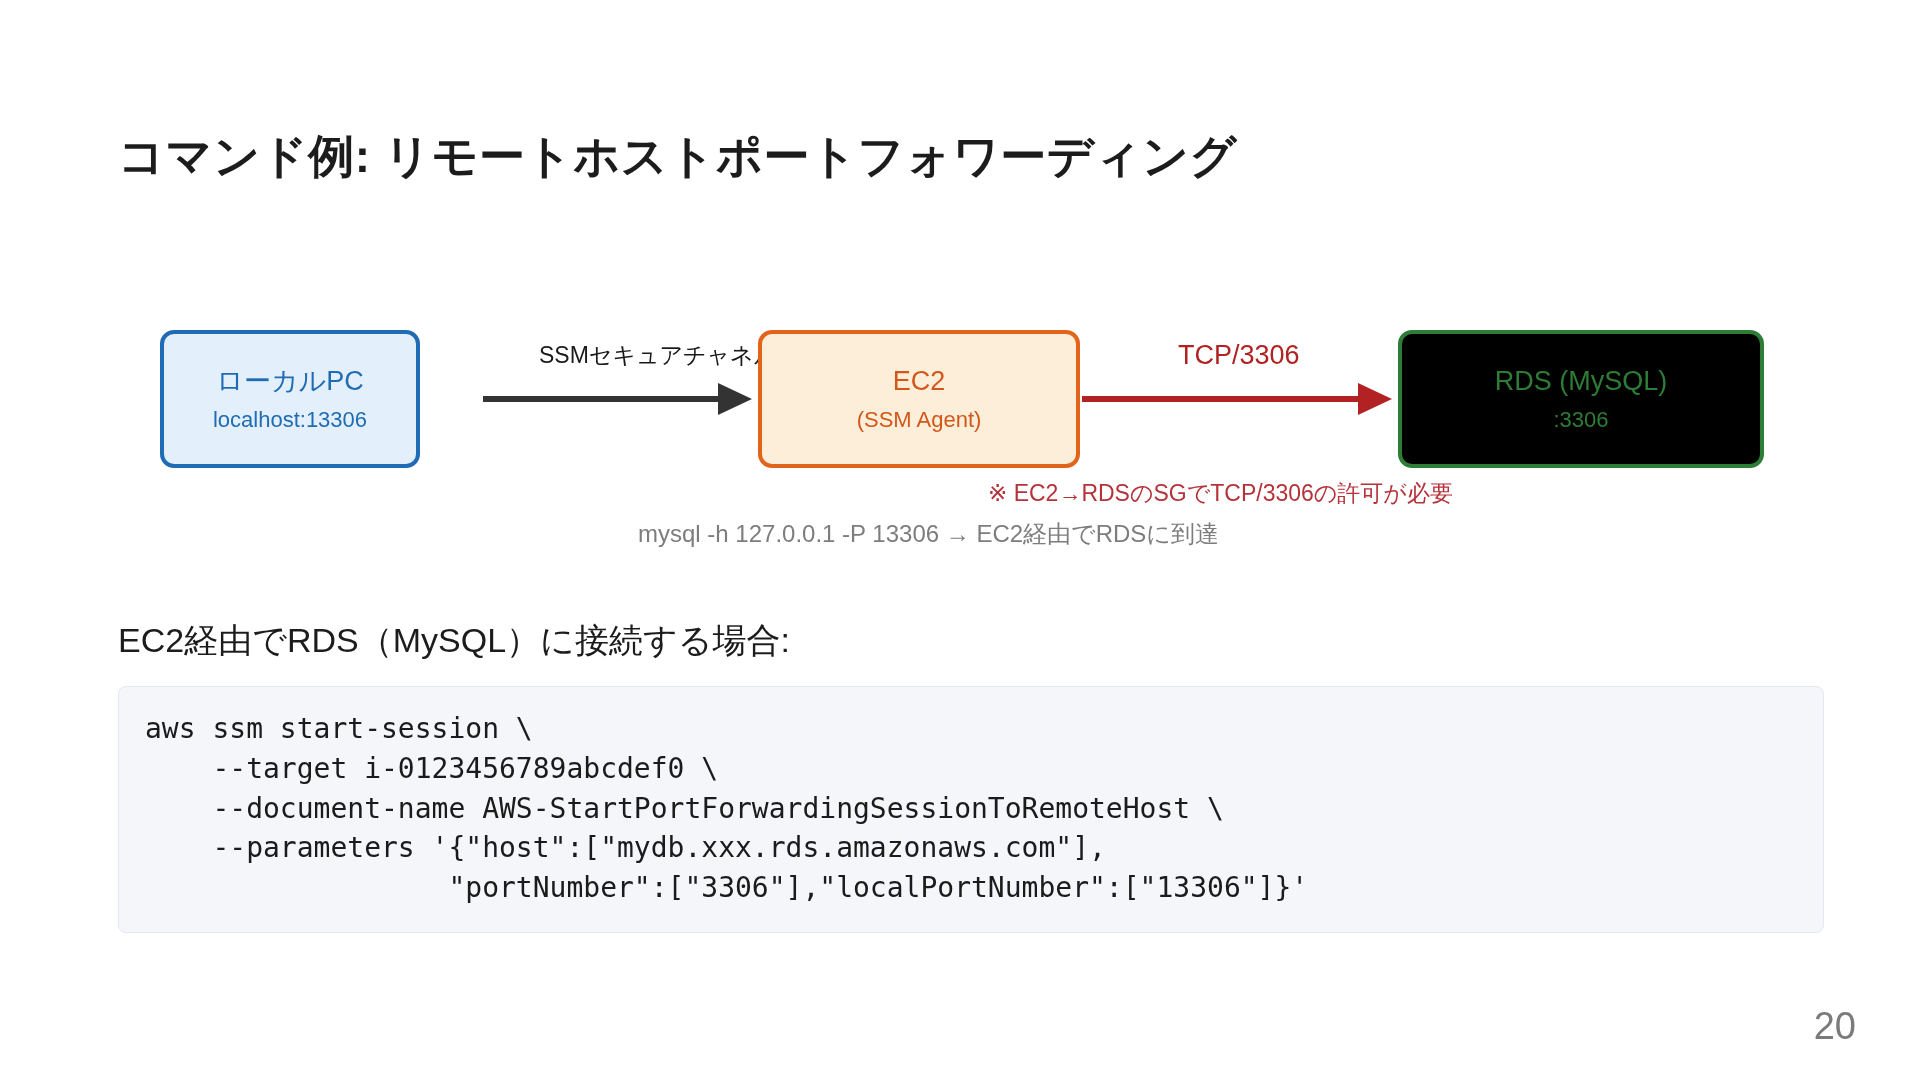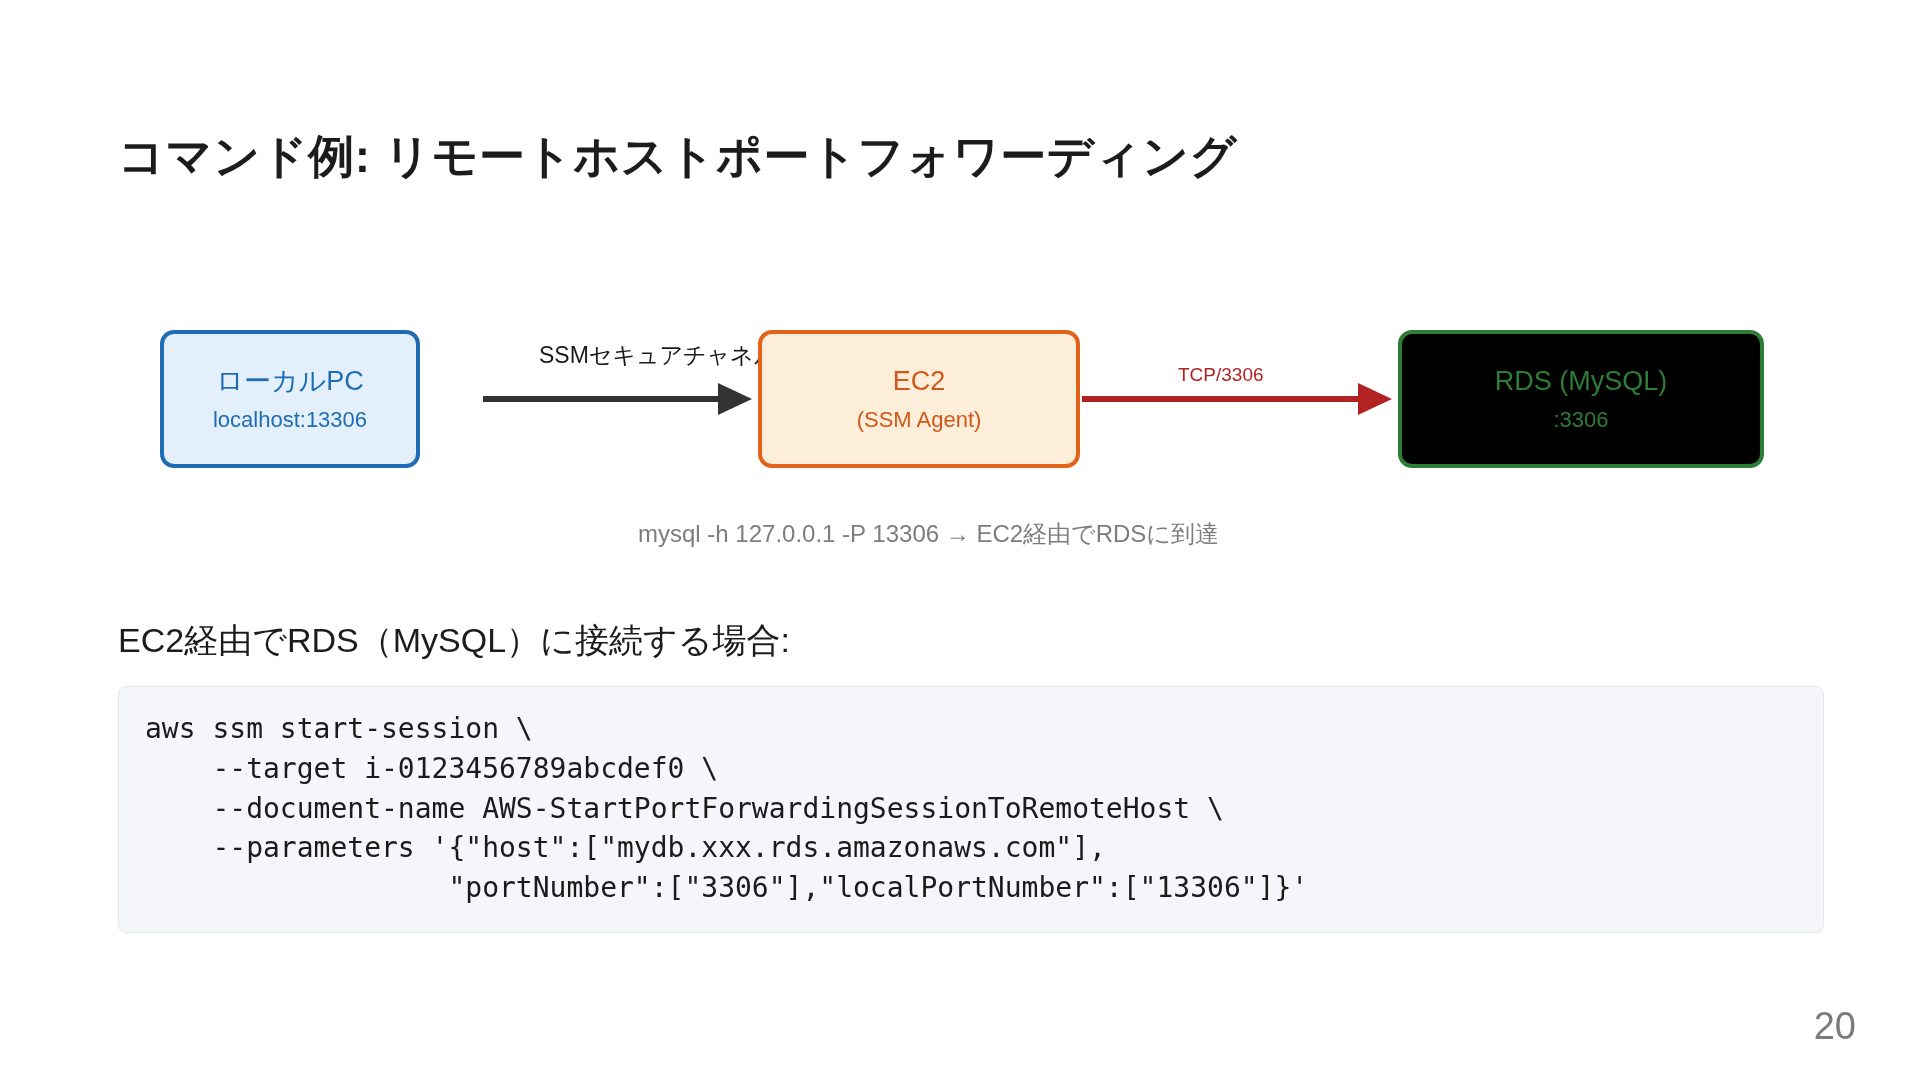--- a/index.html
+++ b/index.html
@@ -125,24 +125,23 @@
   }
   #arrow2-head {
     left: 1358px;
     top: 83px;
     border-left: 34px solid #b22222;
   }
   #arrow2-label {
     position: absolute;
     left: 1178px;
     top: 40px;
-    font-size: 19px;
+    font-size: 27px;
     color: #b22222;
     white-space: nowrap;
-    margin-top: 24px;
   }
 
   #sg-note {
     position: absolute;
     left: 988px;
     top: 178px;
     font-size: 23px;
     color: #b5323a;
     white-space: nowrap;
   }
@@ -218,20 +217,21 @@
 
   <div class="arrow-line" id="arrow2-line"></div>
   <div class="arrow-head" id="arrow2-head"></div>
   <div id="arrow2-label">TCP/3306</div>
 
   <div class="node" id="node-rds">
     <span class="node-title">RDS (MySQL)</span>
     <span class="node-sub">:3306</span>
   </div>
 
+  <div id="sg-note">※ EC2→RDSのSGでTCP/3306の許可が必要</div>
   <div id="mysql-note">mysql -h 127.0.0.1 -P 13306 → EC2経由でRDSに到達</div>
 </div>
 
 <div id="section-caption">EC2経由でRDS（MySQL）に接続する場合:</div>
 
 <div id="code-block">
   <pre>aws ssm start-session \
     --target i-0123456789abcdef0 \
     --document-name AWS-StartPortForwardingSessionToRemoteHost \
     --parameters '{"host":["mydb.xxx.rds.amazonaws.com"],

